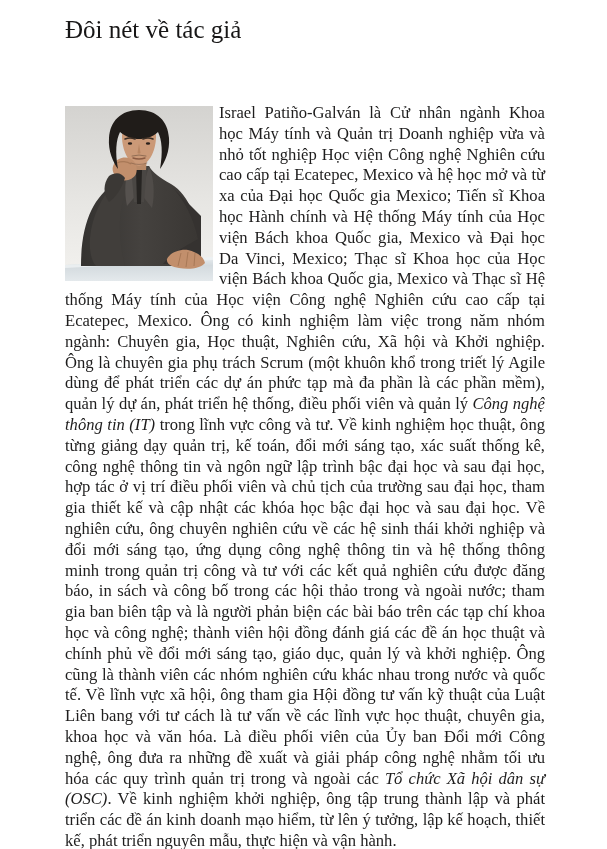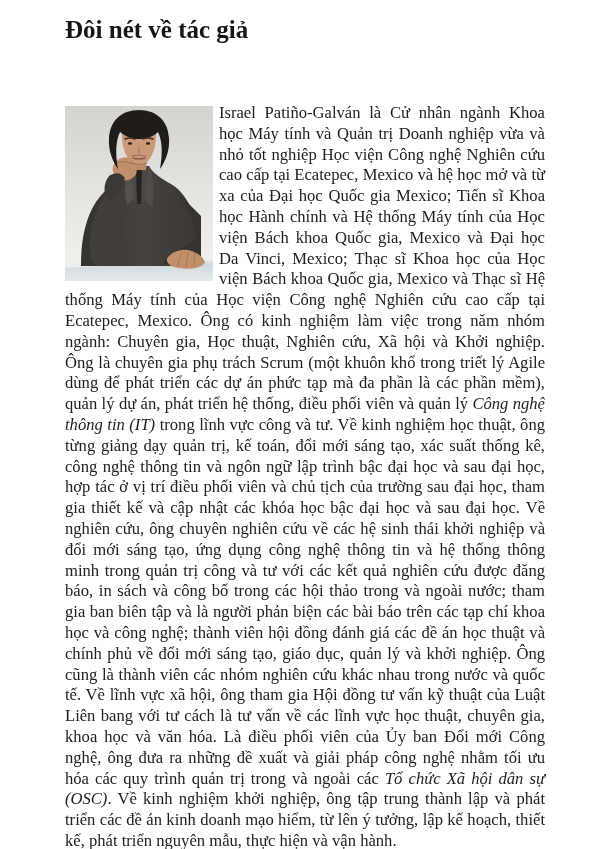--- a/index.html
+++ b/index.html
@@ -17,21 +17,21 @@
   .page {
     box-sizing: border-box;
     width: 607px;
     height: 849px;
     padding: 15px 62px 0 65px;
     background: #ffffff;
   }
   .page-title {
     font-size: 25px;
     line-height: 1.2;
-    font-weight: bold;
+    font-weight: normal;
     margin: 0;
     color: #171616;
   }
   .bio {
     margin-top: 58px;
     font-size: 16.6px;
     line-height: 20.8px;
     text-align: justify;
     text-justify: inter-word;
   }

